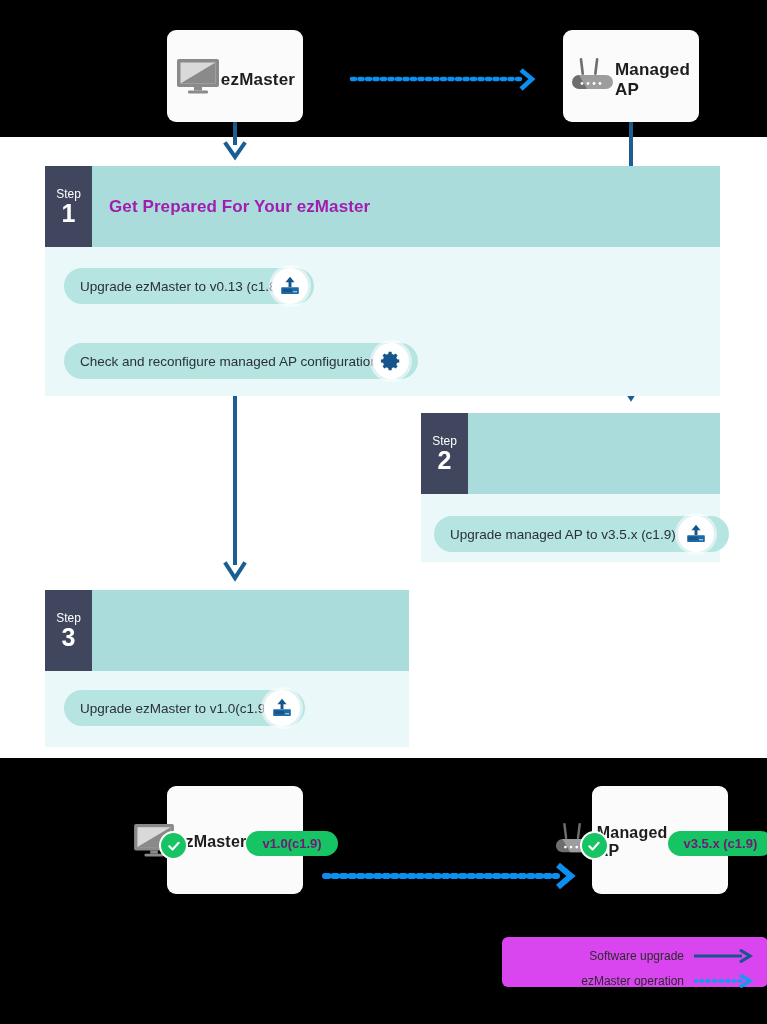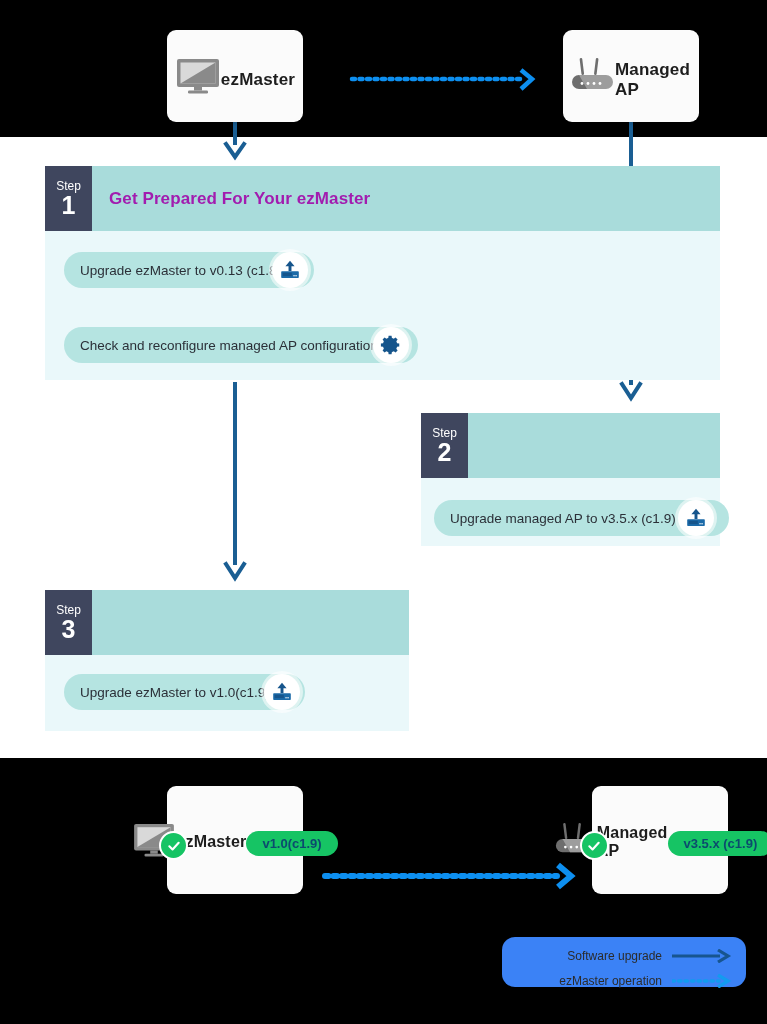--- a/index.html
+++ b/index.html
@@ -22,45 +22,45 @@
   #dev-ap-bottom{left:592px;top:786px;width:136px;height:108px;}
   #dev-ezmaster-top .dev-label,#dev-ap-top .dev-label{font-size:17px;margin-top:7px;}
   #dev-ezmaster-bottom .dev-label,#dev-ap-bottom .dev-label{font-size:16px;margin-top:4px;}
 
   .icon-wrap{position:relative;display:inline-block;line-height:0;}
   .check-badge{position:absolute;right:-12px;bottom:-2px;width:25px;height:25px;
                border-radius:50%;background:#16c464;border:2px solid #fff;
                display:flex;align-items:center;justify-content:center;}
   .check-badge svg{width:14px;height:14px;}
 
-  .ver-badge{margin-top:7px;background:#16c464;color:#0c4a6e;font-weight:bold;
+  .ver-badge{margin-top:7px;background:#16c464;color:#701a75;font-weight:bold;
              font-size:13px;border-radius:13px;padding:5px 16px;white-space:nowrap;}
 
   
   .panel{position:absolute;}
-  .panel-head{position:relative;height:65px;background:#a9dcdb;display:flex;align-items:stretch;}
+  .panel-head{position:relative;height:81px;background:#a9dcdb;display:flex;align-items:stretch;}
   .step-badge{width:47px;background:#3f465e;color:#fff;display:flex;flex-direction:column;
               align-items:center;justify-content:center;flex:0 0 47px;}
   .step-badge .s-word{font-size:12px;line-height:12px;margin-bottom:1px;}
   .step-badge .s-num{font-size:25px;line-height:25px;font-weight:bold;}
   .panel-title{display:flex;align-items:center;padding-left:17px;color:#a21caf;
                font-size:17px;font-weight:bold;letter-spacing:.1px;}
   .panel-body{background:#eaf8fa;position:relative;}
 
   .pill{position:absolute;background:#b5e4e1;border-radius:18px;height:36px;
         display:flex;align-items:center;padding:0 16px;color:#2b3038;font-size:13.5px;
         white-space:nowrap;}
   .circ-icon{position:absolute;width:36px;height:36px;border-radius:50%;background:#fff;
              display:flex;align-items:center;justify-content:center;
              box-shadow:0 0 0 3px rgba(255,255,255,.55);}
   .circ-icon svg{width:22px;height:22px;}
 
   
-  #legend{position:absolute;left:502px;top:937px;width:244px;height:50px;
-          background:#3b82f6;border-radius:13px;padding:0;}
+  #legend{position:absolute;left:502px;top:937px;width:266px;height:50px;
+          background:#d946ef;border-radius:6px;padding:0;}
   .legend-row{display:flex;align-items:center;height:25px;justify-content:flex-end;}
   .legend-label{font-size:12px;color:#2b2b2b;padding-right:10px;}
   .legend-art{width:62px;height:14px;margin-right:12px;position:relative;}
   svg.overlay{position:absolute;left:0;top:0;width:767px;height:1024px;pointer-events:none;}
 </style>
 </head>
 <body>
 
 <div class="band-top"></div>
 <div class="band-mid"></div>

